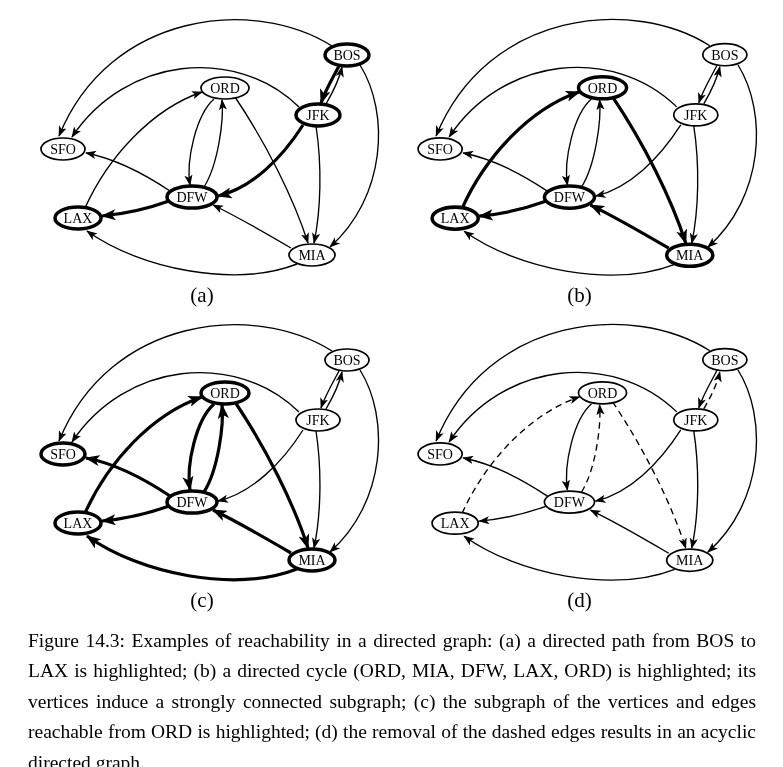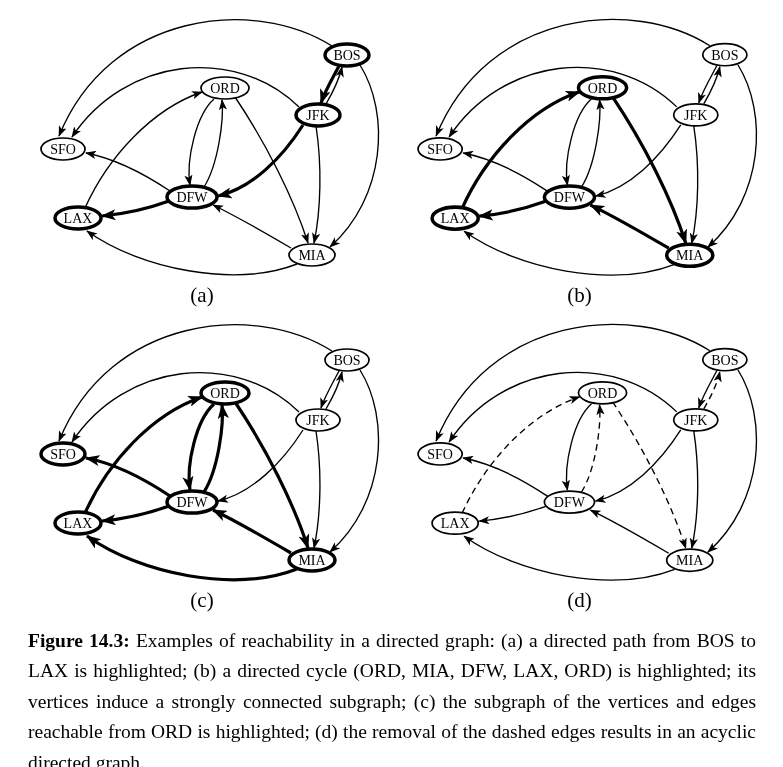--- a/index.html
+++ b/index.html
@@ -26,21 +26,21 @@
   }
   .plabel{
     font-family:"Liberation Serif", serif;font-size:21px;
     text-anchor:middle;
   }
   .caption{
     margin:12px 27px 0 28px;
     font-size:19.5px;line-height:30.4px;
     text-align:justify;
   }
-  .caption b{font-weight:bold;margin-top:42px;}
+  .caption b{font-weight:normal;margin-top:42px;}
   #markerdefs{position:absolute;width:0;height:0;}
 </style>
 </head>
 <body>
 
 <svg id="markerdefs" aria-hidden="true">
   <defs>
     <marker id="ah-n" viewBox="0 0 12 9" refX="11" refY="4.5" markerWidth="11" markerHeight="8.2" orient="auto" markerUnits="userSpaceOnUse">
       <path d="M0,0 L12,4.5 L0,9 L3,4.5 Z" fill="#000"></path>
     </marker>

